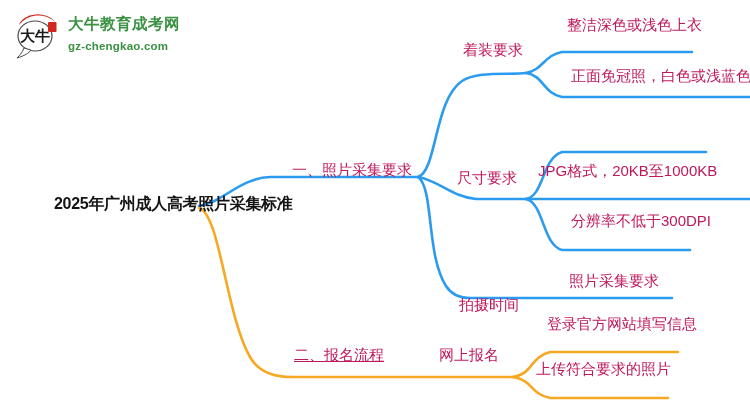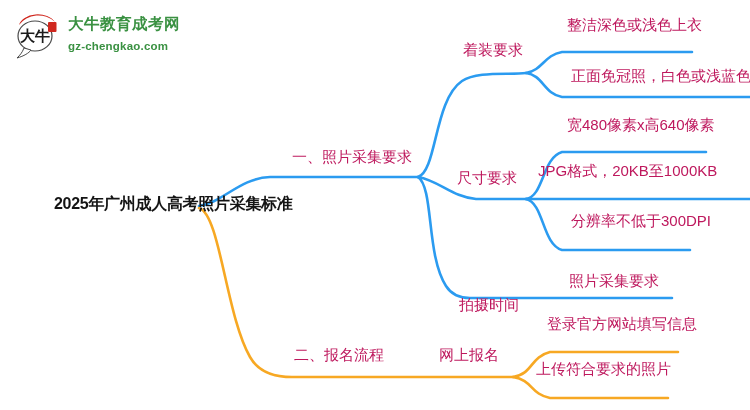--- a/index.html
+++ b/index.html
@@ -59,32 +59,31 @@
       <rect x="34" y="13" width="8.5" height="10" rx="1" fill="#d0281f"></rect>
     </svg>
     <div class="logo-text">
       <span class="logo-name">大牛教育成考网</span>
       <span class="logo-url">gz-chengkao.com</span>
     </div>
   </div>
 
   <div class="lbl root-lbl" style="left:6px;top:194px;">2025年广州成人高考照片采集标准</div>
 
-  <div class="lbl" style="left:292px;top:148px;">一、照片采集要求</div>
+  <div class="lbl" style="left:292px;top:161px;">一、照片采集要求</div>
 
   <div class="lbl" style="left:463px;top:41px;">着装要求</div>
   <div class="lbl" style="left:567px;top:16px;">整洁深色或浅色上衣</div>
   <div class="lbl" style="left:571px;top:67px;">正面免冠照，白色或浅蓝色背景</div>
 
   <div class="lbl" style="left:457px;top:169px;">尺寸要求</div>
-  <div class="lbl" style="left:567px;top:116px;">宽480像素x高640像素</div>
   <div class="lbl" style="left:538px;top:162px;">JPG格式，20KB至1000KB</div>
   <div class="lbl" style="left:571px;top:212px;">分辨率不低于300DPI</div>
 
   <div class="lbl" style="left:459px;top:271px;margin-top:25px;">拍摄时间</div>
   <div class="lbl" style="left:569px;top:272px;">照片采集要求</div>
 
-  <div class="lbl" style="left:294px;top:346px;">二、报名流程</div>
+  <div class="lbl" style="left:294px;top:346px;text-decoration:underline;">二、报名流程</div>
   <div class="lbl" style="left:439px;top:346px;">网上报名</div>
   <div class="lbl" style="left:536px;top:360px;">上传符合要求的照片</div>
   <div class="lbl" style="left:547px;top:315px;">登录官方网站填写信息</div>
 
 </div>
 
 </body></html>

